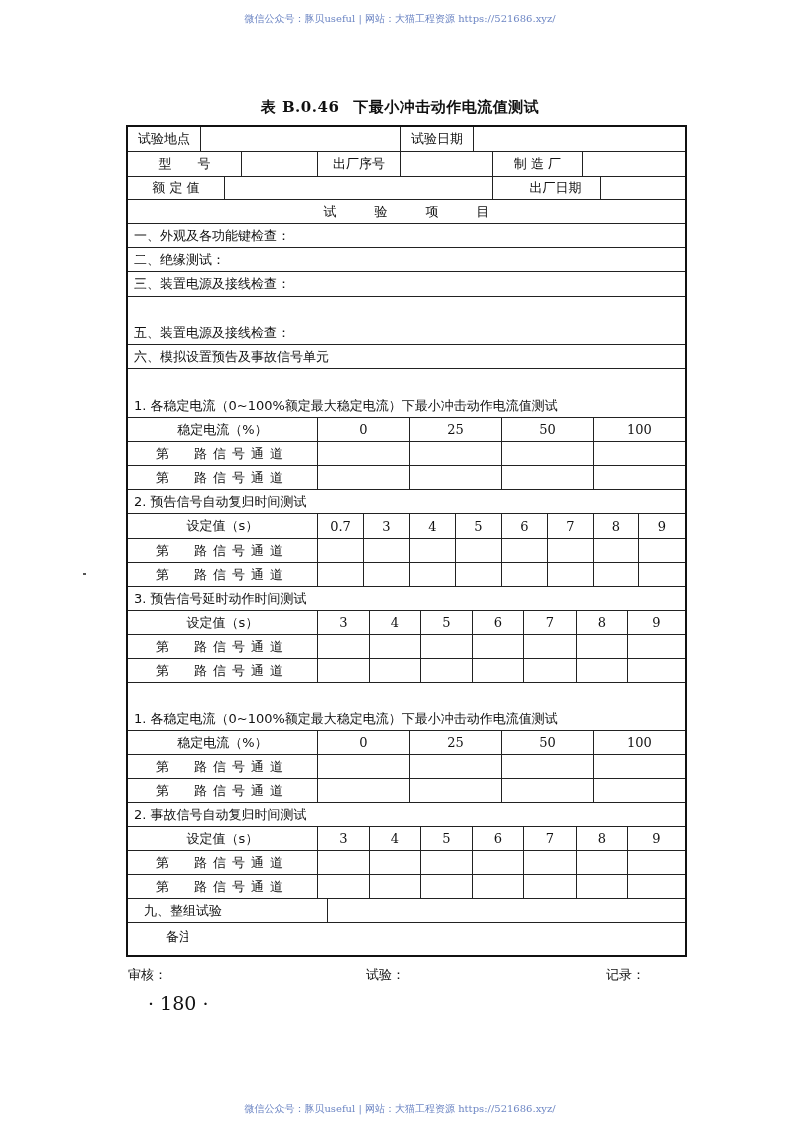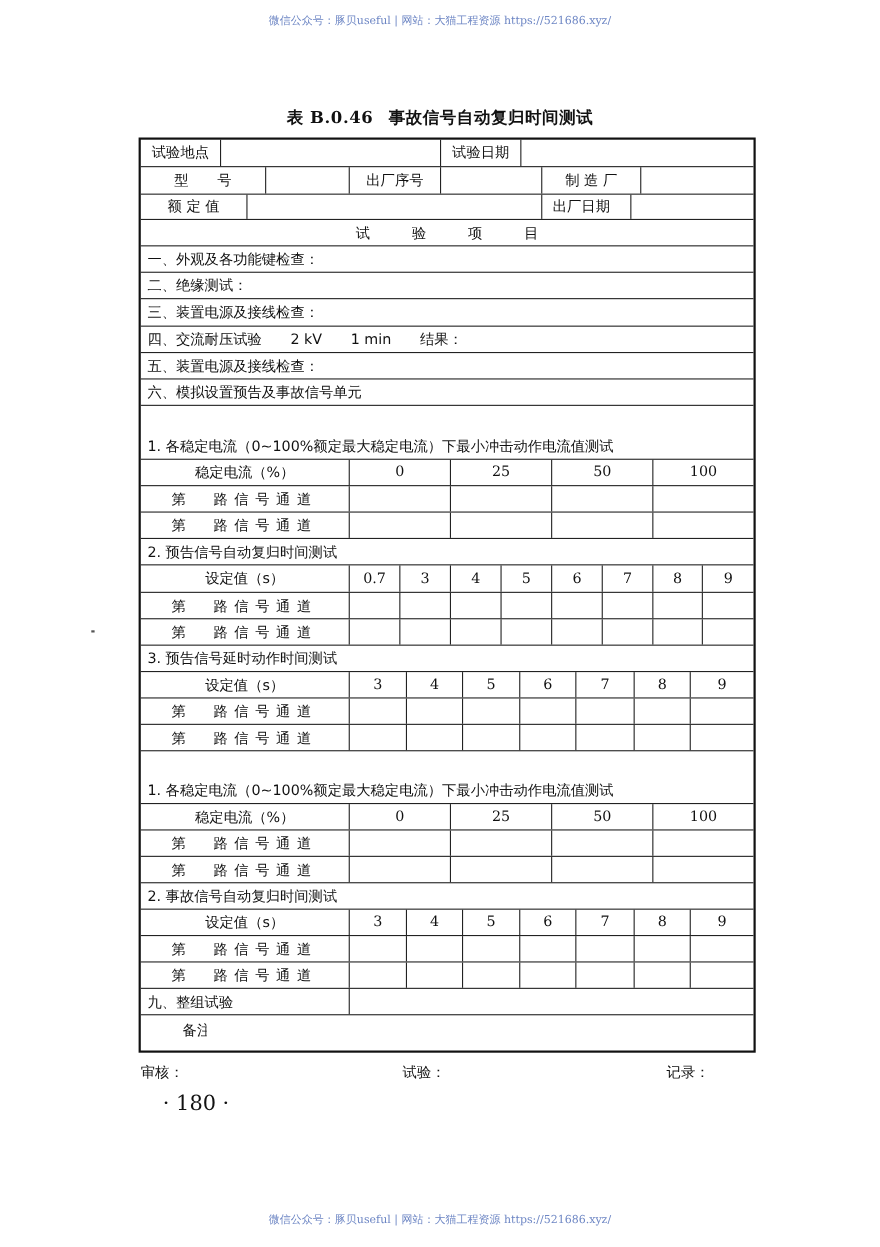--- a/index.html
+++ b/index.html
@@ -31,21 +31,21 @@
   .pageno { position:absolute; top:992px; left:148px; font-size:19px;
             font-family:"DejaVu Serif","Liberation Serif",serif; }
   .stray { position:absolute; left:83px; top:573px; width:3px; height:2px; background:#555; }
 </style>
 </head>
 <body>
 
 <div class="watermark wm-top">微信公众号：豚贝useful | 网站：大猫工程资源 https://521686.xyz/</div>
 
 <div class="title">
-  <span class="code">表 B.0.46</span><span>事故信号自动复归时间测试</span>
+  <span class="code">表 B.0.46</span><span>下最小冲击动作电流值测试</span>
 </div>
 
 <div class="form">
 
   <div class="row" style="top:0;height:25px;">
     <div class="cell br center" style="left:0;width:73px;">试验地点</div>
     <div class="cell br left" style="left:73px;width:200px;"></div>
     <div class="cell br center" style="left:273px;width:73px;">试验日期</div>
     <div class="cell left" style="left:346px;right:0;"></div>
   </div>
@@ -55,39 +55,36 @@
     <div class="cell br left" style="left:97px;width:93px;"></div>
     <div class="cell br center" style="left:190px;width:83px;">出厂序号</div>
     <div class="cell br left" style="left:273px;width:92px;"></div>
     <div class="cell br center" style="left:365px;width:90px;">制 造 厂</div>
     <div class="cell left" style="left:455px;right:0;"></div>
   </div>
 
   <div class="row" style="top:50px;height:23px;">
     <div class="cell br center" style="left:0;width:97px;">额 定 值</div>
     <div class="cell br left" style="left:97px;width:268px;"></div>
-    <div class="cell br center" style="left:356px;width:90px;">出厂日期</div>
+    <div class="cell br center" style="left:383px;width:90px;">出厂日期</div>
     <div class="cell left" style="left:455px;right:0;"></div>
   </div>
 
   <div class="row" style="top:73px;height:24px;">
     <div class="cell center wide-spaced" style="left:0;right:0;">试验项目</div>
   </div>
 
   <div class="row" style="top:97px;height:24px;">
     <div class="cell left" style="left:0;right:0;">一、外观及各功能键检查：</div>
   </div>
   <div class="row" style="top:121px;height:24px;">
     <div class="cell left" style="left:0;right:0;">二、绝缘测试：</div>
   </div>
   <div class="row" style="top:145px;height:25px;">
     <div class="cell left" style="left:0;right:4px;">三、装置电源及接线检查：</div>
-  </div>
-  <div class="row" style="top:170px;height:24px;">
-    <div class="cell left" style="left:0;right:0;white-space:pre;">四、交流耐压试验　　2 kV　　1 min　　结果：</div>
   </div>
   <div class="row" style="top:194px;height:24px;">
     <div class="cell left" style="left:0;right:0;">五、装置电源及接线检查：</div>
   </div>
   <div class="row" style="top:218px;height:24px;">
     <div class="cell left" style="left:0;right:0;">六、模拟设置预告及事故信号单元</div>
   </div>
 
   <div class="row" style="top:267px;height:24px;">
     <div class="cell left" style="left:0;right:0;">1. 各稳定电流（0~100%额定最大稳定电流）下最小冲击动作电流值测试</div>
@@ -238,21 +235,21 @@
     <div class="cell br" style="left:190px;width:52px;"></div>
     <div class="cell br" style="left:242px;width:51px;"></div>
     <div class="cell br" style="left:293px;width:52px;"></div>
     <div class="cell br" style="left:345px;width:51px;"></div>
     <div class="cell br" style="left:396px;width:53px;"></div>
     <div class="cell br" style="left:449px;width:51px;"></div>
     <div class="cell" style="left:500px;right:0;"></div>
   </div>
 
   <div class="row" style="top:772px;height:24px;">
-    <div class="cell br left" style="left:0;width:190px;">九、整组试验</div>
+    <div class="cell br left" style="left:10px;width:190px;">九、整组试验</div>
     <div class="cell left" style="left:190px;right:0;"></div>
   </div>
 
   <div class="row" style="top:796px;height:34px;">
     <div class="cell left" style="left:0;width:60px;align-items:flex-start;padding-top:5px;padding-left:38px;">备注：</div>
     <div class="cell left" style="left:60px;right:0;"></div>
   </div>
 </div>
 
 <div class="footer" style="left:128px;">审核：</div>

